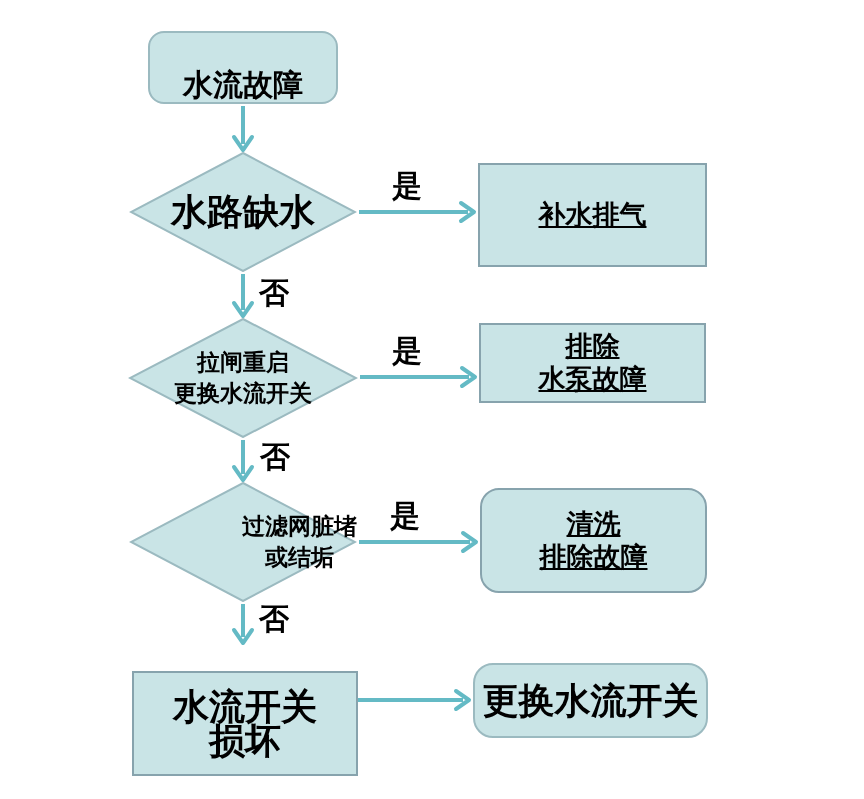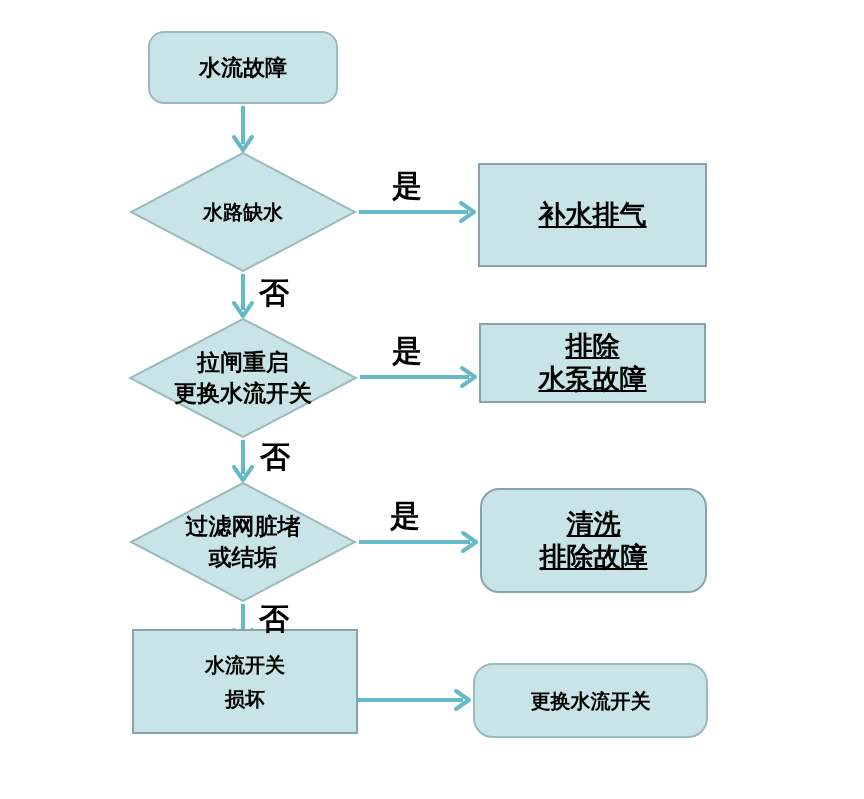--- a/index.html
+++ b/index.html
@@ -10,24 +10,24 @@
   #canvas{position:relative;width:864px;height:799px;background:#ffffff;overflow:hidden;
     font-family:"Liberation Sans","DejaVu Sans",sans-serif;color:var(--text);}
   .node{position:absolute;display:flex;flex-direction:column;align-items:center;justify-content:center;
     box-sizing:border-box;text-align:center;font-weight:bold;color:var(--text);}
   .rounded{background:var(--node-fill);border:2px solid var(--node-border);border-radius:16px;}
   .rect{background:var(--node-fill);border:2px solid var(--rect-border);}
   .diamond{background:transparent;border:none;}
   .diamond svg.shape{position:absolute;left:0;top:0;width:100%;height:100%;}
   .diamond svg.shape polygon{fill:var(--node-fill);stroke:var(--node-border);stroke-width:2;}
   .diamond .lines{position:relative;z-index:1;}
-  .t30{font-size:22px;line-height:34px;}
+  .t30{font-size:30px;line-height:34px;justify-content:flex-end;}
   .t27{font-size:27px;line-height:33px;text-decoration:underline;}
   .t23{font-size:23px;line-height:31px;font-family:Liberation Serif, serif;}
-  .t28{font-size:20px;line-height:34px;align-items:center;}
+  .t28{font-size:36px;line-height:34px;align-items:center;}
   #edges{position:absolute;left:0;top:0;width:864px;height:799px;pointer-events:none;}
   #edges line{stroke:var(--arrow);stroke-width:4;}
   #edges polyline{stroke:var(--arrow);stroke-width:4;fill:none;stroke-linecap:round;stroke-linejoin:round;}
   .edge-label{position:absolute;width:44px;text-align:center;font-weight:bold;font-size:30px;line-height:34px;color:var(--text);}
 </style>
 </head>
 <body>
 
 <div id="canvas">
 
@@ -82,21 +82,21 @@
   <div class="node diamond t23" style="left:128px;top:318px;width:230px;height:120px;">
     <svg class="shape" viewBox="0 0 230 120" preserveAspectRatio="none">
         <polygon points="115,1 228,60 115,119 2,60"></polygon>
       </svg>
     <div class="lines">
       <div>拉闸重启</div>
       <div>更换水流开关</div>
     </div>
   </div>
 
-  <div class="node diamond t23" style="left:129px;top:482px;width:228px;height:120px;">
+  <div class="node diamond t23" style="left:129px;top:482px;width:228px;height:120px;align-items:flex-end;">
     <svg class="shape" viewBox="0 0 228 120" preserveAspectRatio="none">
         <polygon points="114,1 226,60 114,119 2,60"></polygon>
       </svg>
     <div class="lines">
       <div>过滤网脏堵</div>
       <div>或结垢</div>
     </div>
   </div>
 
   <div class="node rect t27" style="left:478px;top:163px;width:229px;height:104px;">
@@ -106,21 +106,21 @@
   <div class="node rect t27" style="left:479px;top:323px;width:227px;height:80px;">
     <div>排除</div>
     <div>水泵故障</div>
   </div>
 
   <div class="node rect t27" style="left:480px;top:488px;width:227px;height:105px;border-radius:19px;">
     <div>清洗</div>
     <div>排除故障</div>
   </div>
 
-  <div class="node rect t28" style="left:132px;top:629px;width:226px;height:105px;">
+  <div class="node rect t28" style="left:132px;top:671px;width:226px;height:105px;">
     <div>水流开关</div>
     <div>损坏</div>
   </div>
 
   <div class="node rounded t28" style="left:473px;top:663px;width:235px;height:75px;border-radius:20px;">
     <span>更换水流开关</span>
   </div>
 
   <div class="edge-label" style="left:385px;top:169px;">是</div>
   <div class="edge-label" style="left:385px;top:334px;">是</div>

